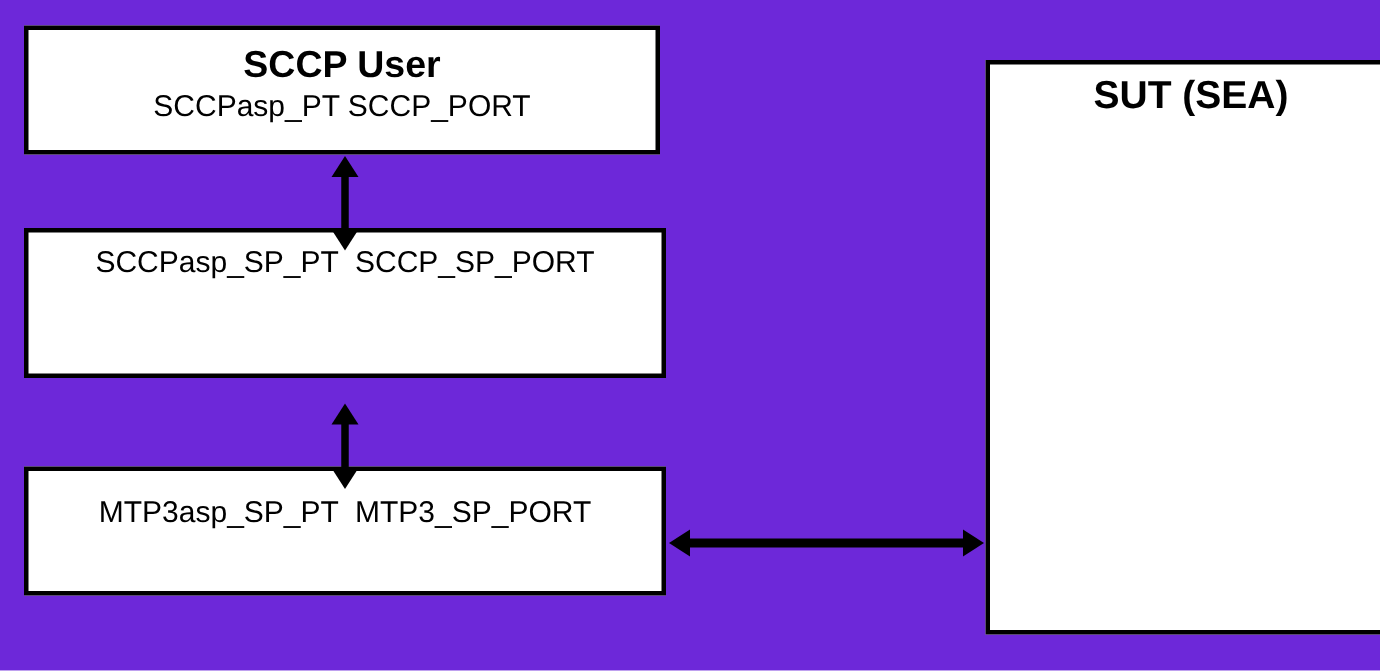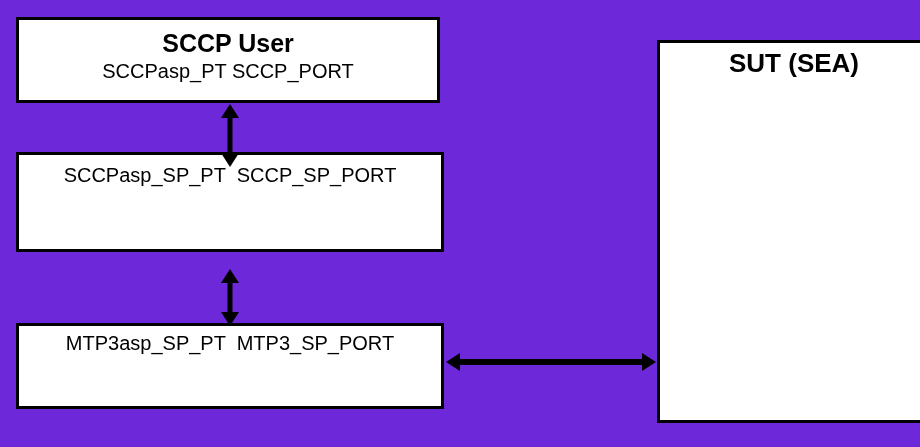--- a/index.html
+++ b/index.html
@@ -25,21 +25,21 @@
     line-height: 1.15;
     white-space: pre;
   }
   .box .ports {
     font-size: 20px;
     line-height: 1.3;
     white-space: pre;
   }
   #box-sccp-user   { left: 16px;  top: 17px;  width: 424px; height: 86px;  padding-top: 9px; }
   #box-sccp        { left: 16px;  top: 152px; width: 428px; height: 100px; padding-top: 7px; }
-  #box-system-mtp3 { left: 16px;  top: 323px; width: 428px; height: 86px;  padding-top: 4px; }
+  #box-system-mtp3 { left: 16px;  top: 311px; width: 428px; height: 86px;  padding-top: 15px; }
   #box-sut         { left: 657px; top: 40px;  width: 274px; height: 383px; padding-top: 6px; }
   #box-sut .title  { font-size: 26px; }
   .arrow-layer {
     position: absolute;
     left: 0; top: 0;
     width: 920px; height: 447px;
     pointer-events: none;
   }
 </style>
 </head>

